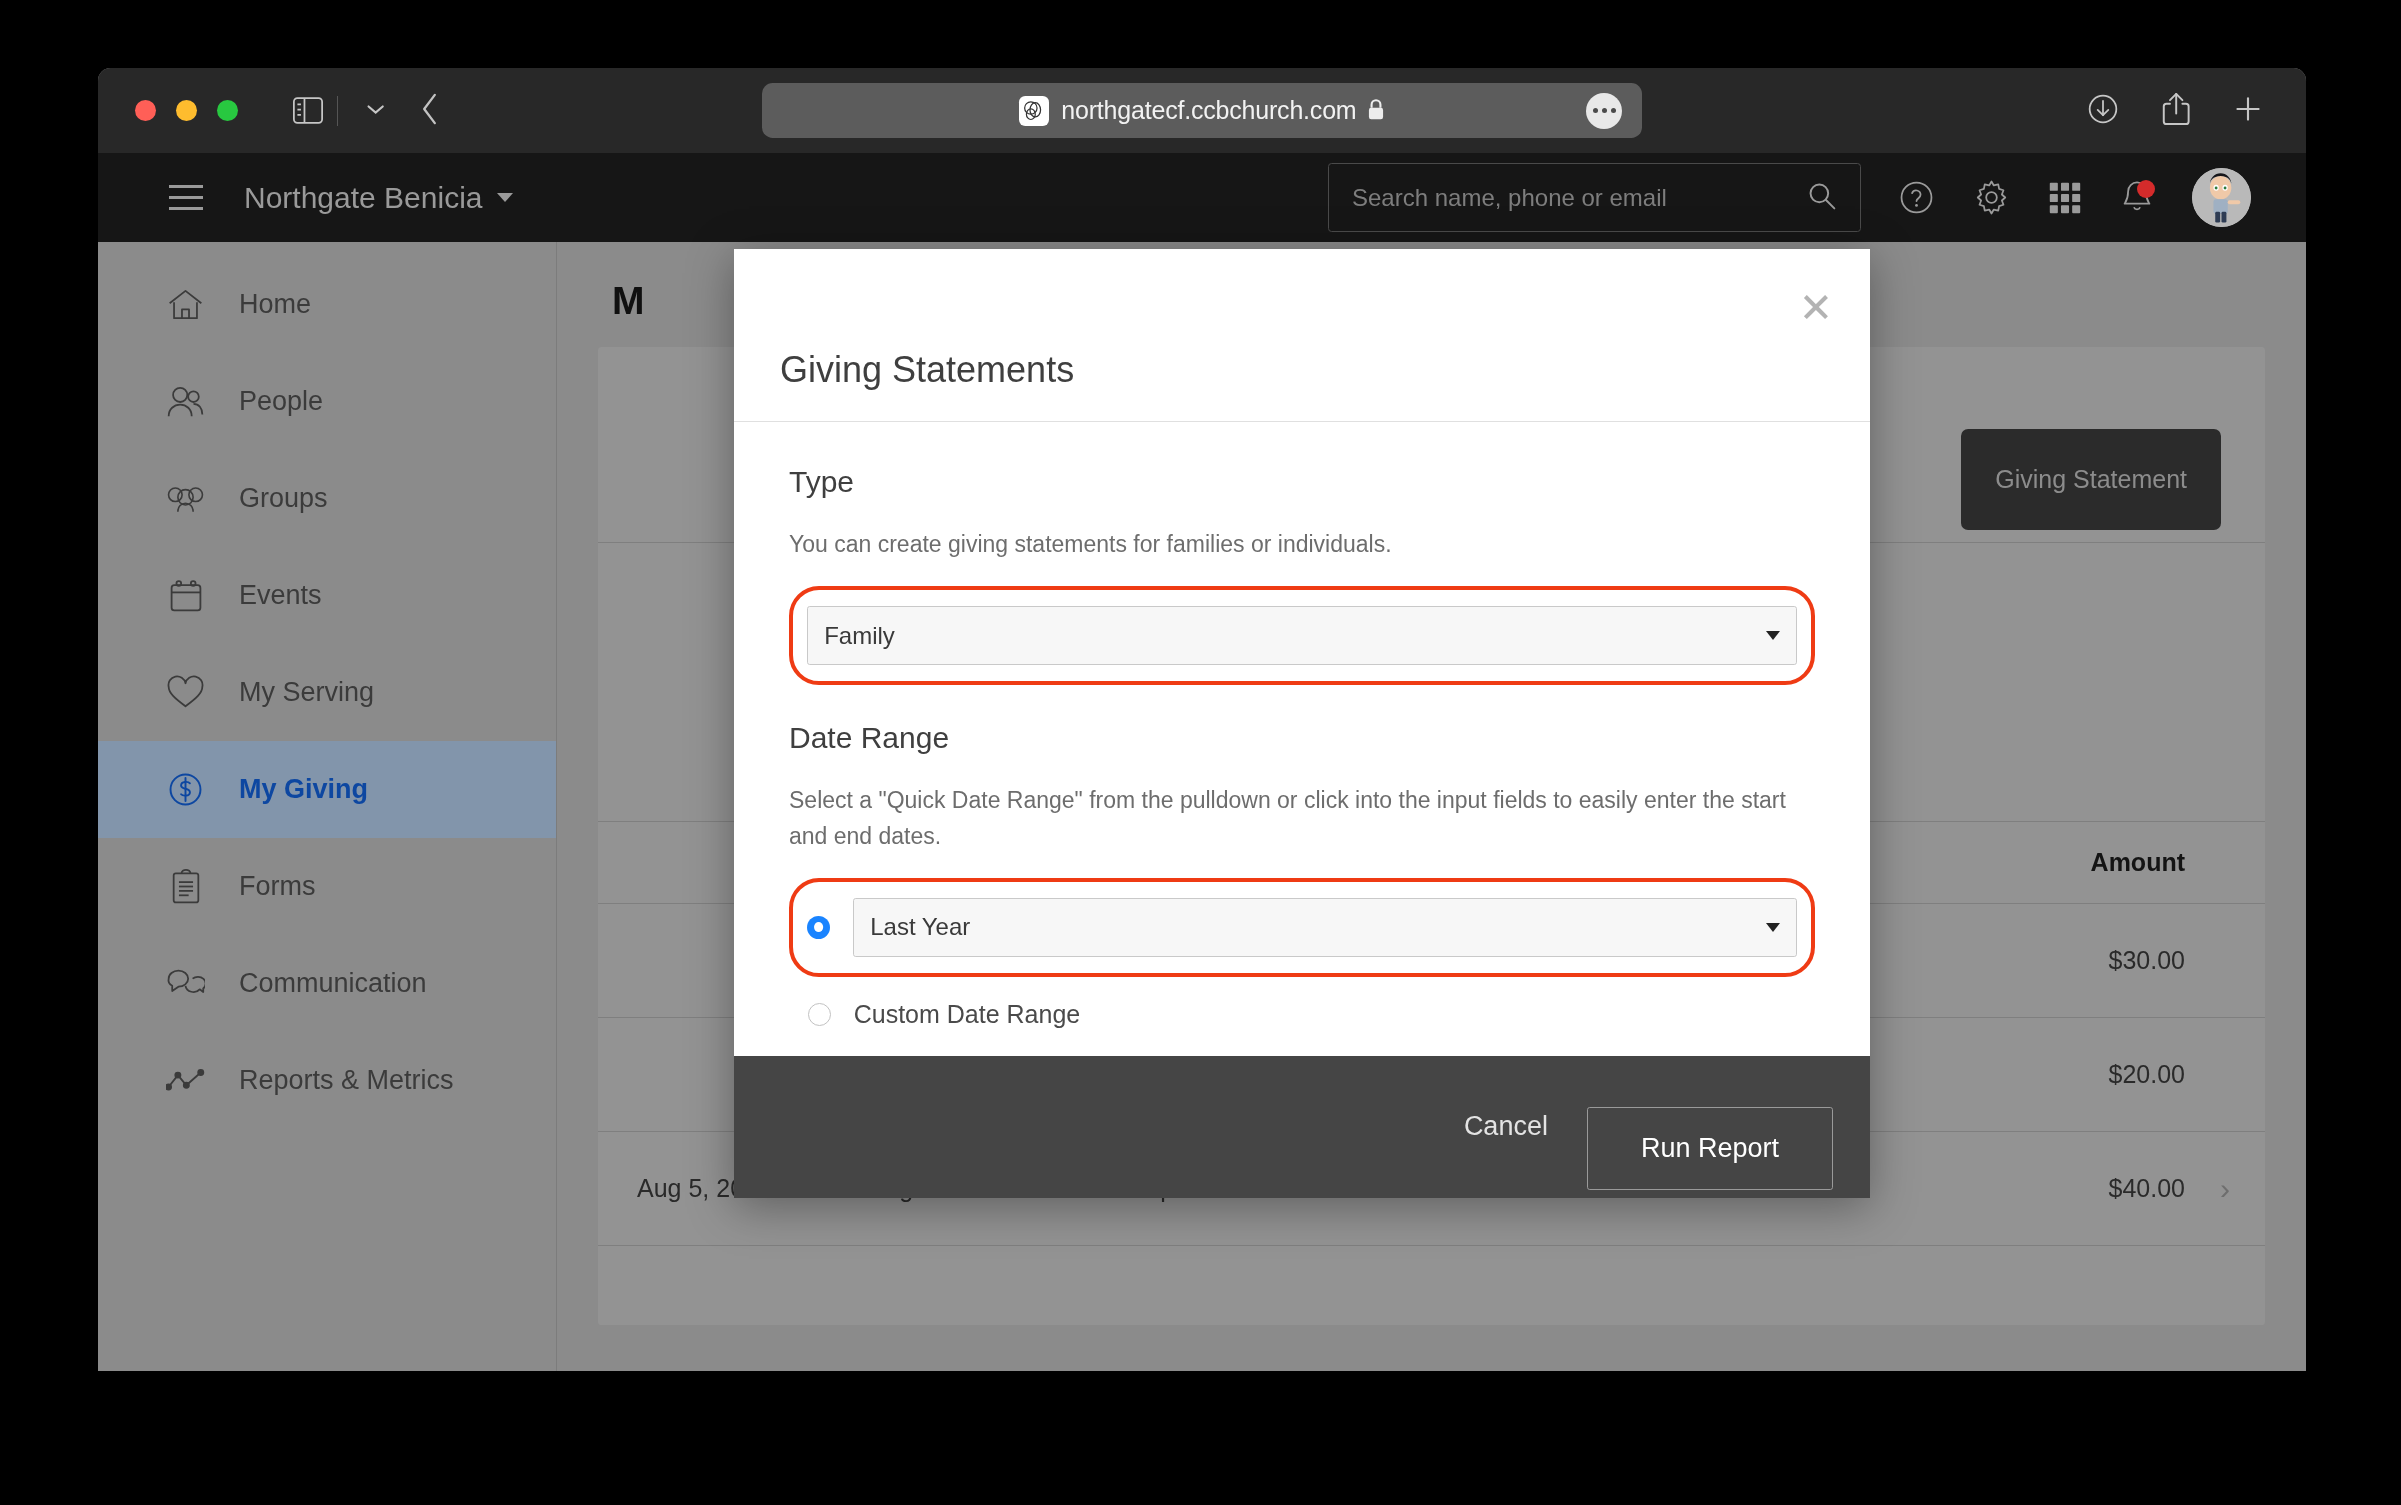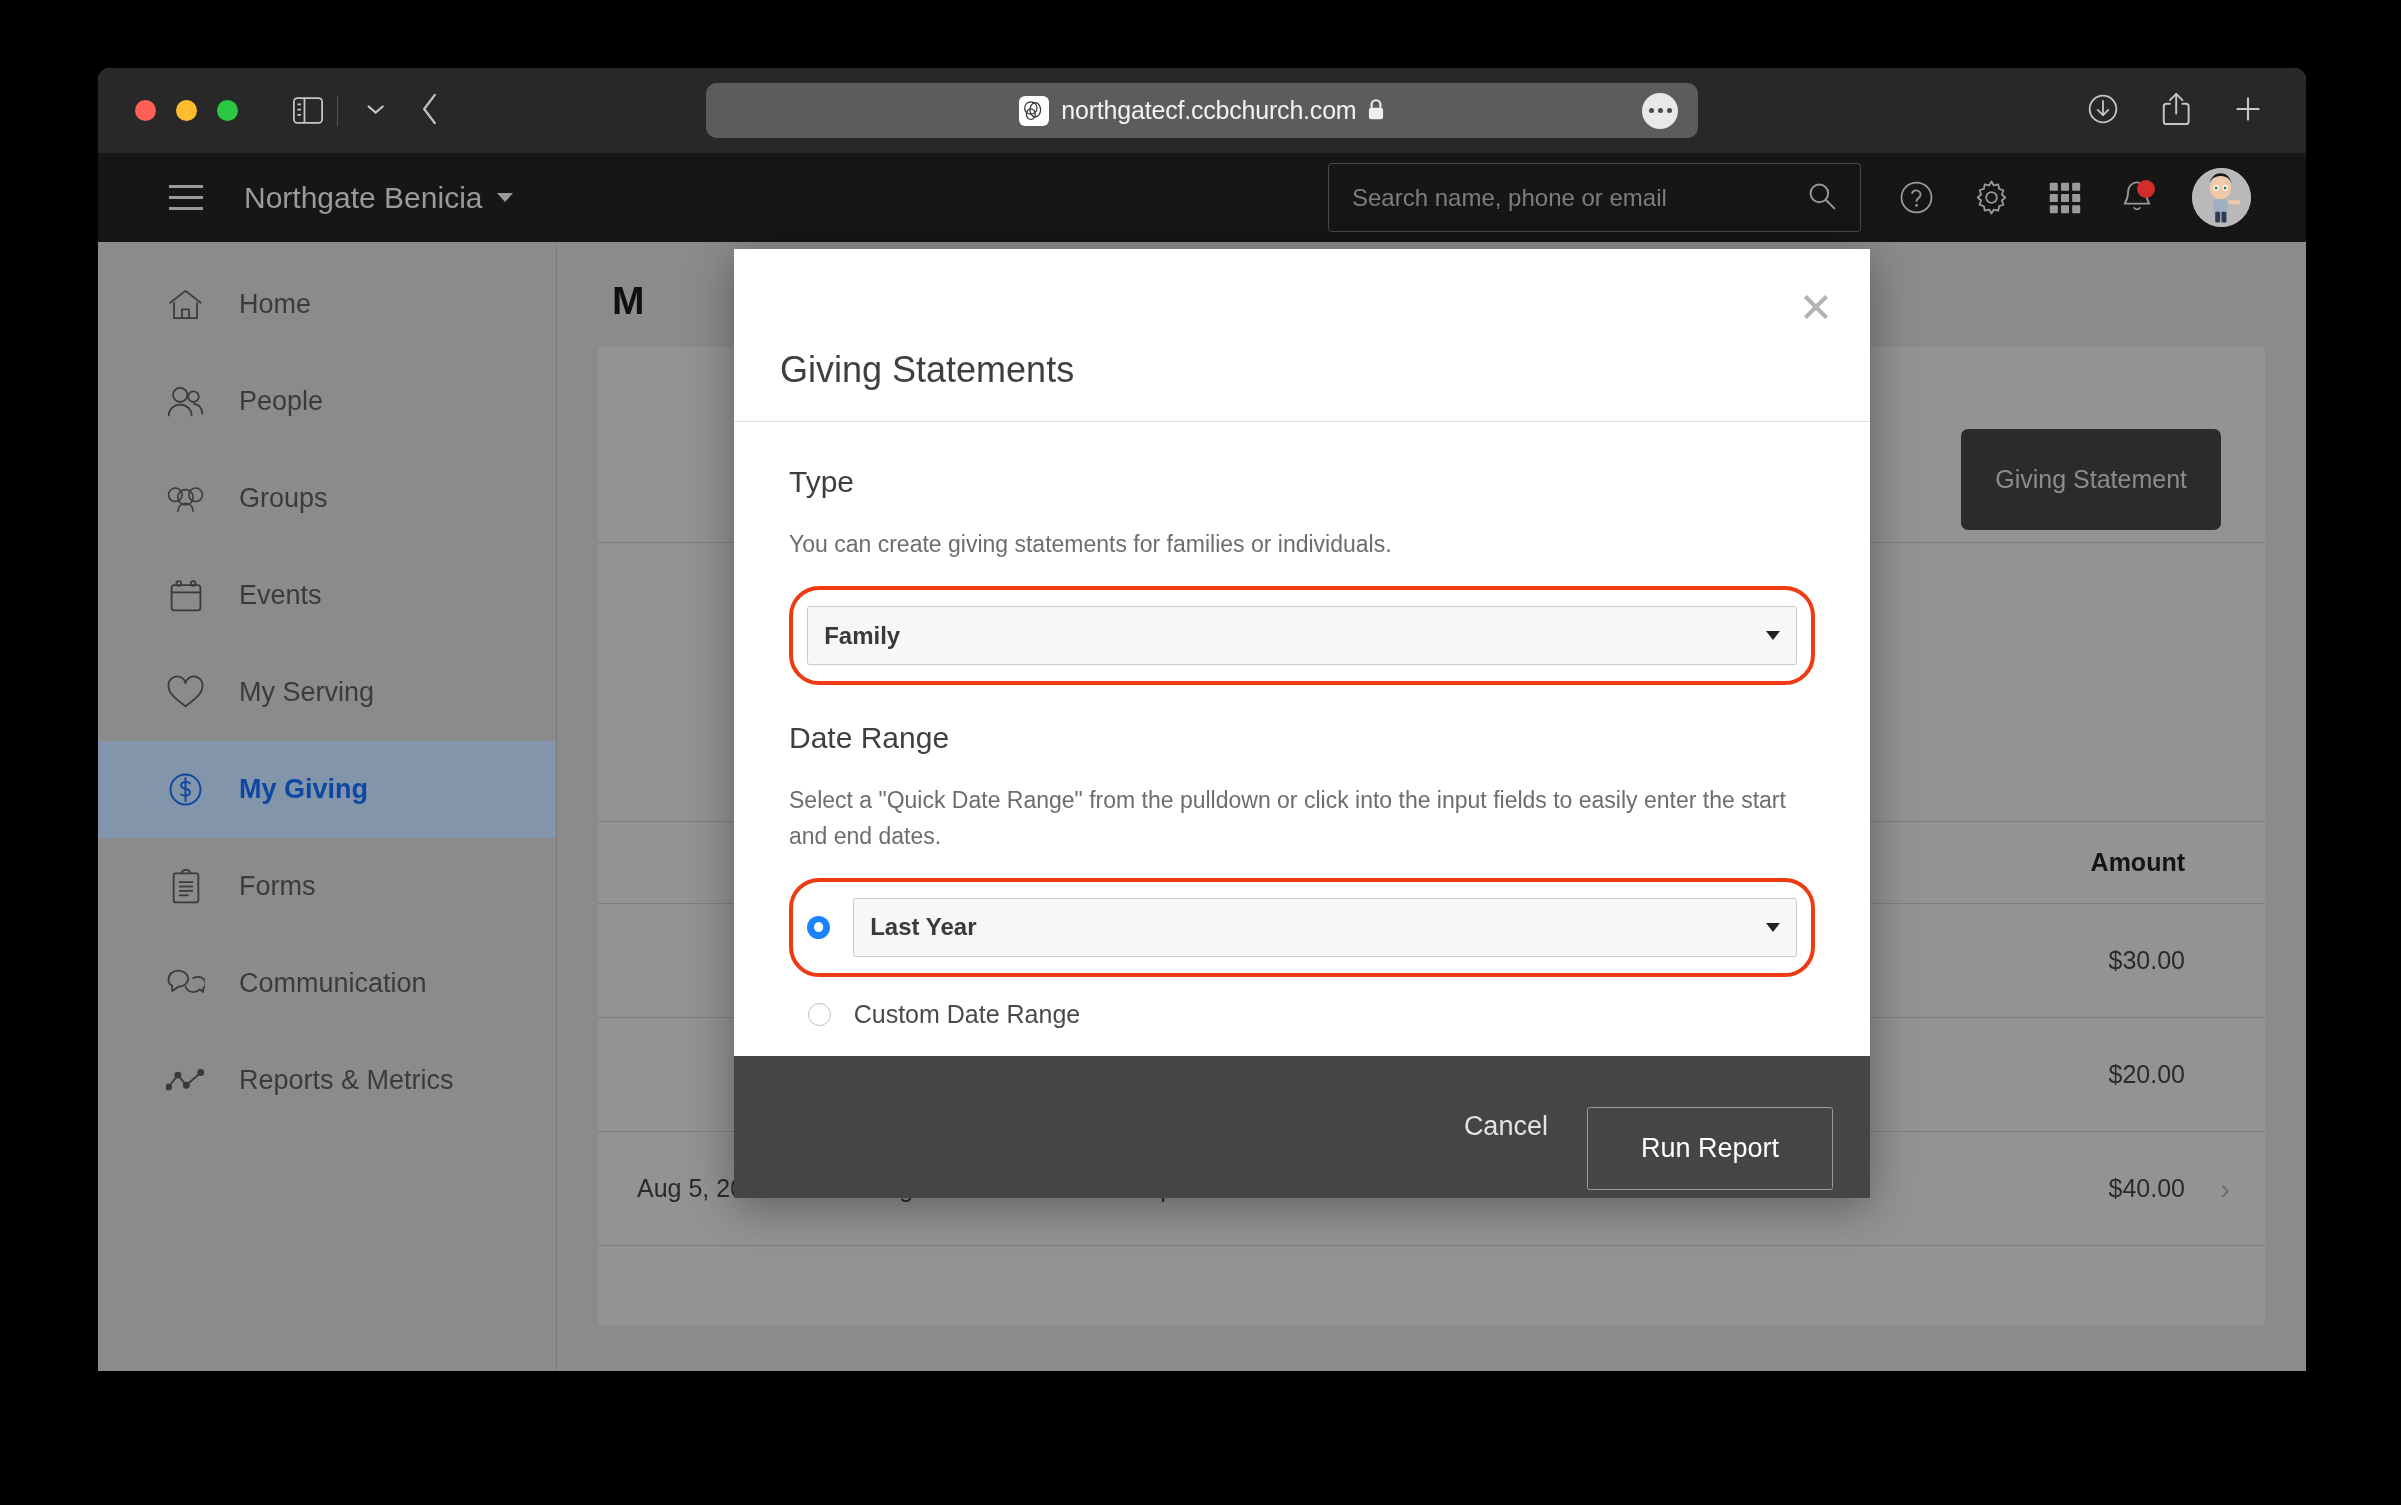--- a/index.html
+++ b/index.html
@@ -35,21 +35,21 @@
   .tl.green { background: #28c840; }
 
   .chrome-sidebar-btn { margin-left: 55px; display: flex; align-items: center; }
   .chrome-divider { width: 0.9px; height: 30px; background: #555; margin: 0 14.2px; }
   .chevron-btn { margin-left: 12.4px; }
   .back-btn { margin-left: 32px; }
 
   .url-bar {
     position: absolute;
     left: 50%; transform: translateX(-50%);
-    width: 992px; height: 55px;
+    width: 880px; height: 55px;
     background: #5c5c5c;
     border-radius: 10.7px;
     display: flex; align-items: center; justify-content: center;
     gap: 12.4px;
   }
   .url-favicon {
     width: 30px; height: 30px; background: #fff;
     border-radius: 6.2px;
     display: flex; align-items: center; justify-content: center;
   }
@@ -202,21 +202,21 @@
     font-weight: 300;
   }
   .modal-body { padding: 43px 55px 27px 55px; }
   .sec-title { font-size: 30px; color: #3f3f3f; margin-bottom: 28.4px; }
   .sec-desc  { font-size: 23px; color: #6d6d6d; line-height: 1.55; margin-bottom: 23px; }
 
   .hl-box {
     border: 4.4px solid #ef3b14;
     border-radius: 30px;
     padding: 16px 14.2px;
-    display: flex; align-items: center; gap: 23px; font-weight: bold;
+    display: flex; align-items: center; gap: 23px;
   }
   .sel {
     flex: 1; height: 59px;
     background: #f7f7f7;
     border: 0.9px solid #c9c9c9;
     border-radius: 2.7px;
     display: flex; align-items: center;
     padding: 0 16px;
     font-size: 24px; color: #3a3a3a;
     position: relative;

